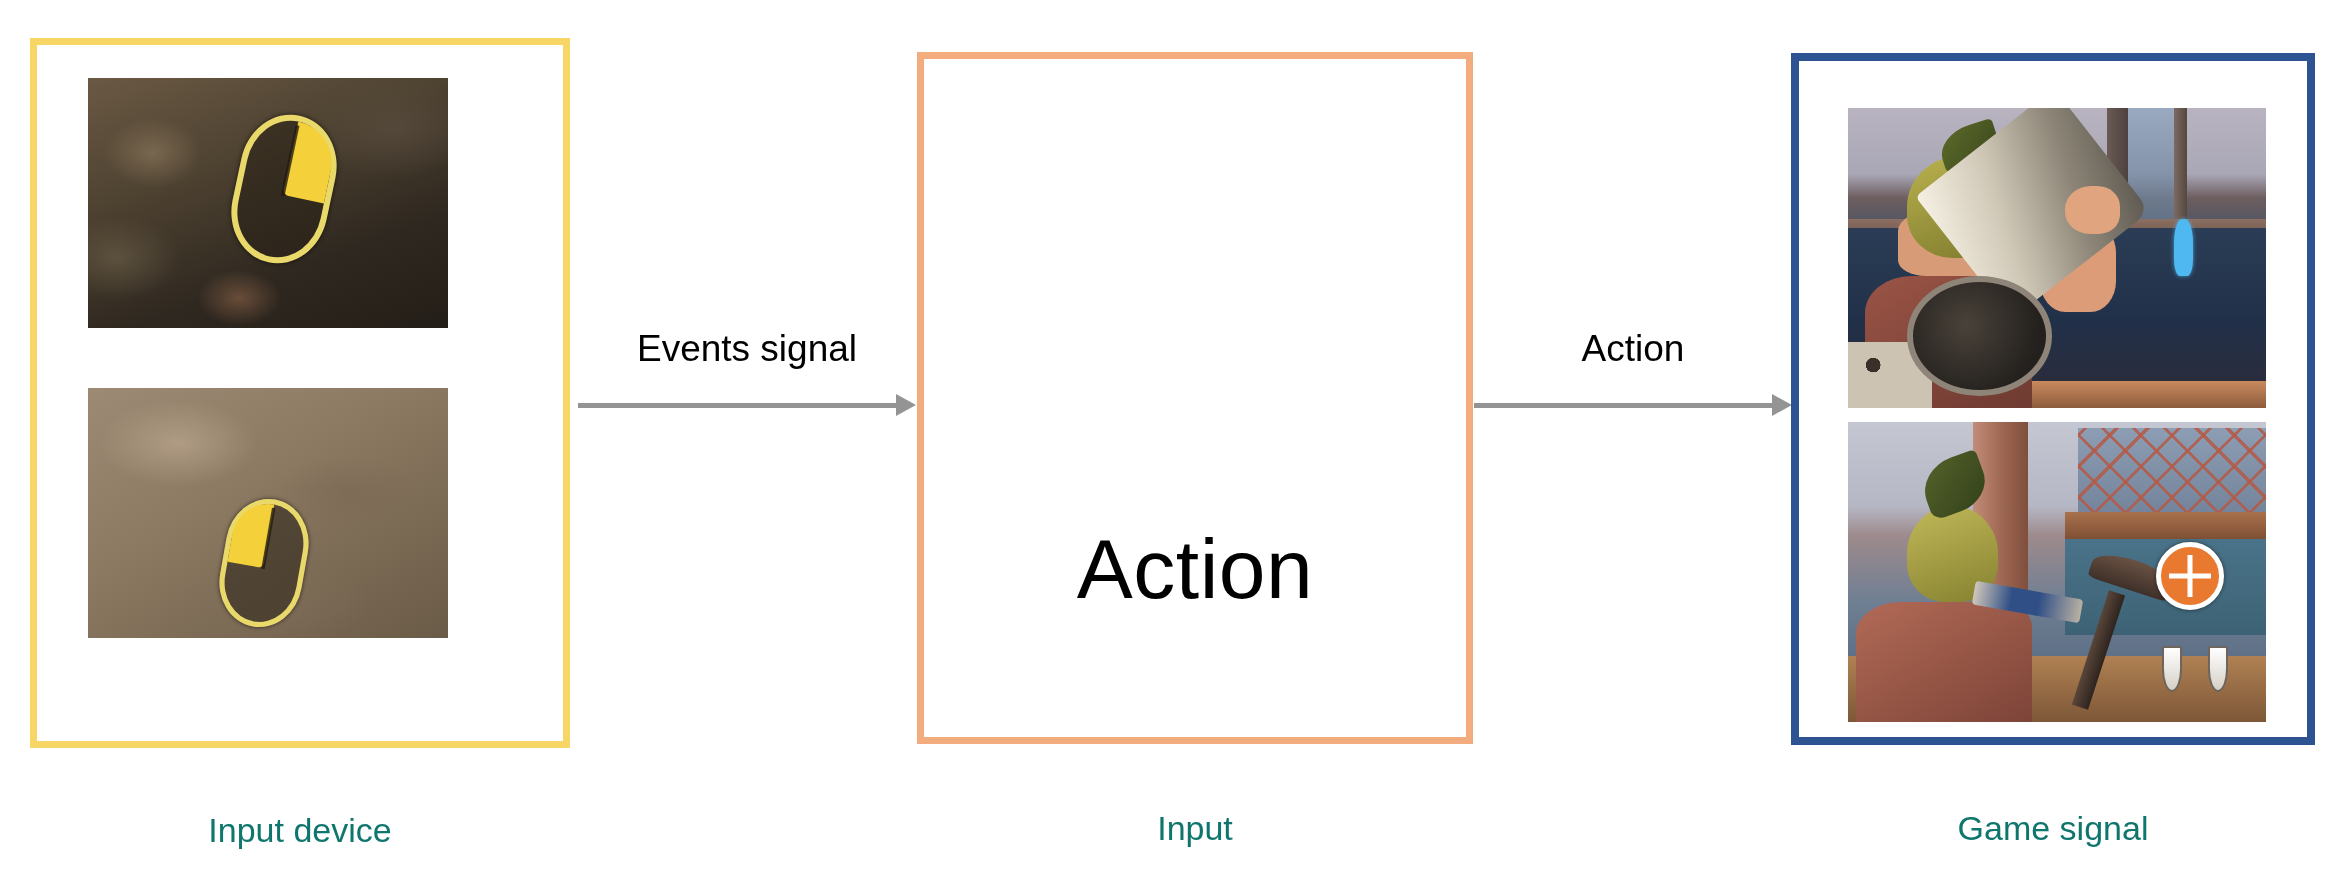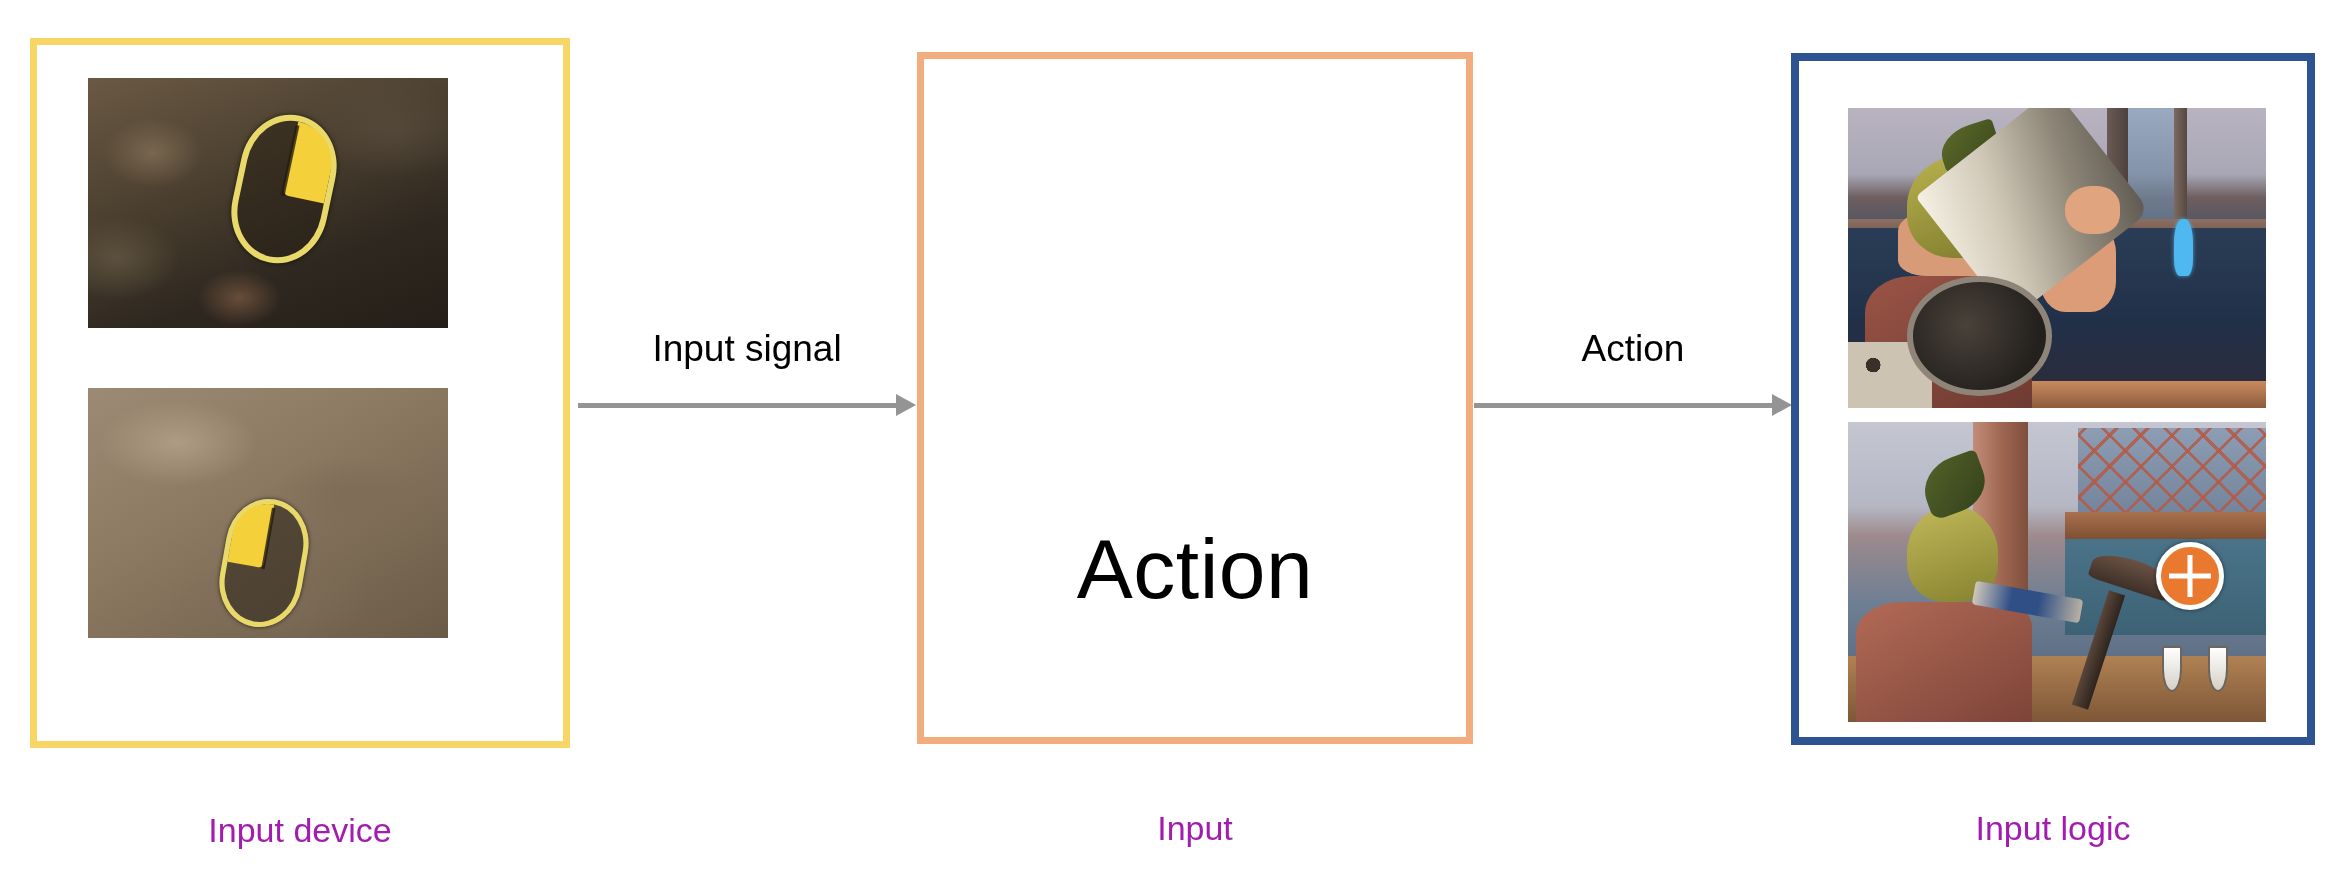--- a/index.html
+++ b/index.html
@@ -28,21 +28,21 @@
   }
   #game-logic-box{
     left:1791px; top:53px; width:524px; height:692px;
     border:8px solid #2E5392;
   }
 
   
   .caption{
     position:absolute;
     text-align:center;
-    color:#a21caf;
+    color:#0f766e;
     font-size:34px;
     line-height:40px;
     white-space:nowrap;
   }
   #caption-input{ left:30px;  top:810px; width:540px; }
   #caption-action{ left:917px; top:808px; width:556px; }
   #caption-game{ left:1791px; top:808px; width:524px; }
 
   
   .action-word{
@@ -340,21 +340,21 @@
   <div class="thumb" id="thumb-mouse-shoot">
     <div class="terrain-light"></div>
     <div class="mouse-glyph" id="glyph-shoot">
       <div class="btn left"></div>
       <div class="divider"></div>
     </div>
   </div>
 
   <div class="caption" id="caption-input">Input device</div>
 
-  <div class="arrow-label" id="label-input-signal">Input signal</div>
+  <div class="arrow-label" id="label-input-signal">Events signal</div>
   <div class="arrow" id="arrow-input-signal">
     <div class="shaft"></div>
     <div class="head"></div>
   </div>
 
   <div class="node" id="action-box">
     <div class="action-word" id="action-shoot">Action</div>
   </div>
 
   <div class="caption" id="caption-action">Input</div>
@@ -400,15 +400,15 @@
       <div class="body2"></div>
       <div class="hair2"></div>
       <div class="sprout2"></div>
       <div class="nailgun"></div>
       <div class="crosshair-badge"></div>
       <div class="nail-pip one"></div>
       <div class="nail-pip two"></div>
     </div>
   </div>
 
-  <div class="caption" id="caption-game">Input logic</div>
+  <div class="caption" id="caption-game">Game signal</div>
 
 </div>
 
 </body></html>

